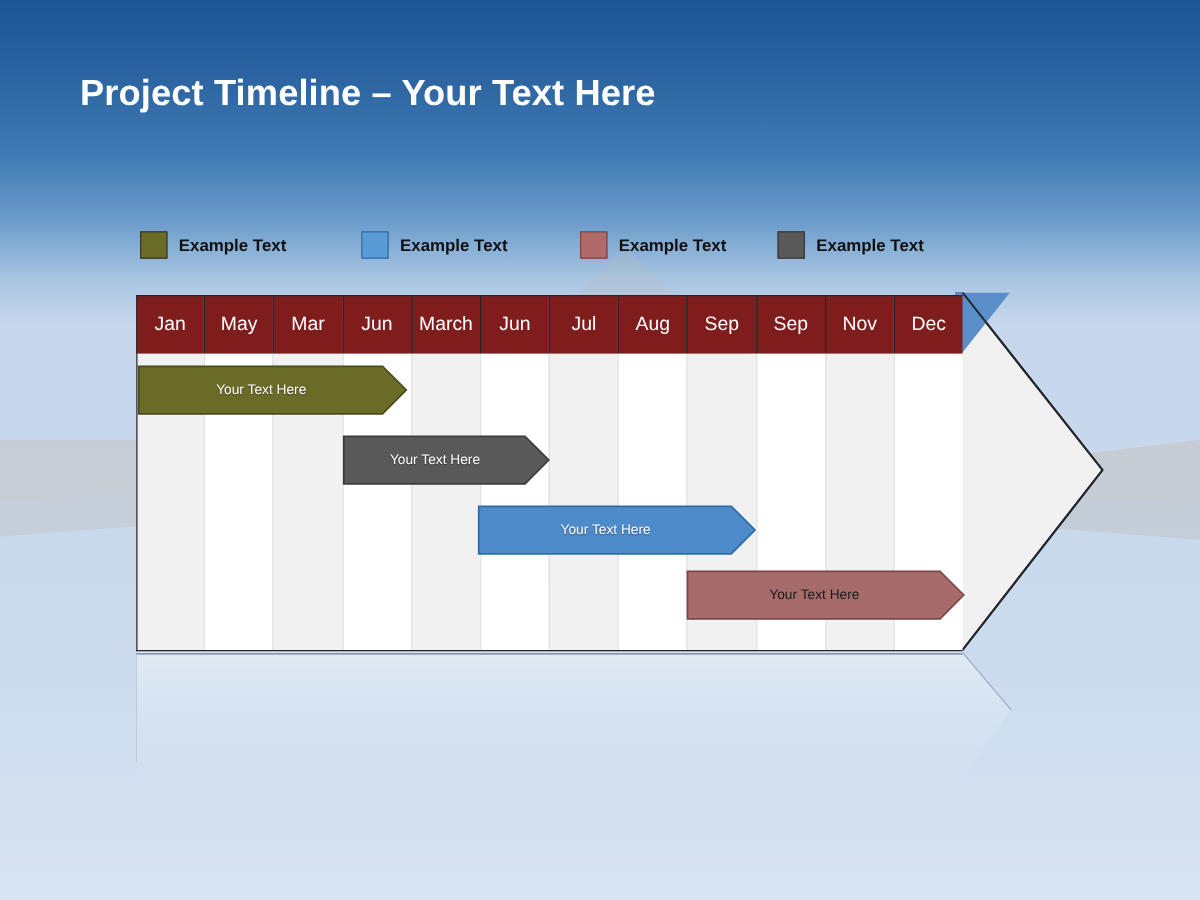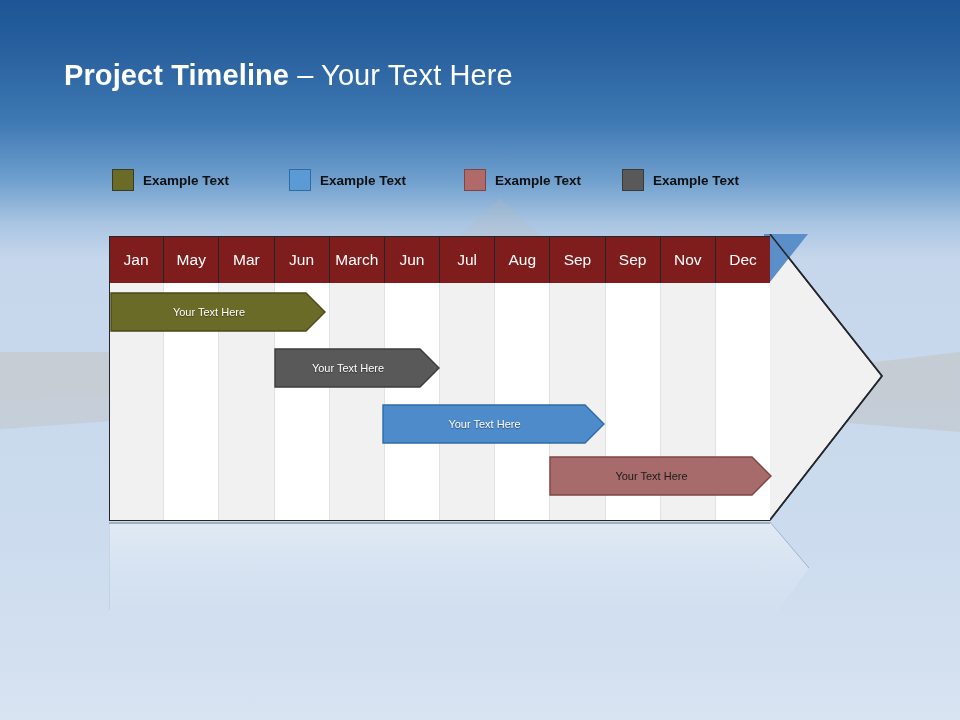--- a/index.html
+++ b/index.html
@@ -27,25 +27,25 @@
   }
   #bg-deco { position:absolute; inset:0; }
 
   
   #title {
     position:absolute; left:64px; top:59px;
     font-size:29px; color:#ffffff; white-space:nowrap;
     letter-spacing:.1px;
   }
   #title .b { font-weight:bold; }
-  #title .n { font-weight:normal;margin-top:37px; }
+  #title .n { font-weight:bold;margin-top:37px; }
 
   
   #legend { position:absolute; left:112px; top:169px; height:24px; }
-  .legend-item { position:absolute; top:0; height:24px; white-space:nowrap; }
+  .legend-item { position:absolute; top:16px; height:24px; white-space:nowrap; }
   .legend-sw {
     display:inline-block; width:22px; height:22px;
     border:1px solid #3a3a25; vertical-align:middle;
   }
   .legend-lb {
     display:inline-block; vertical-align:middle;
     font-size:13.5px; font-weight:bold; color:#101010;
     margin-left:9px;
   }
 

